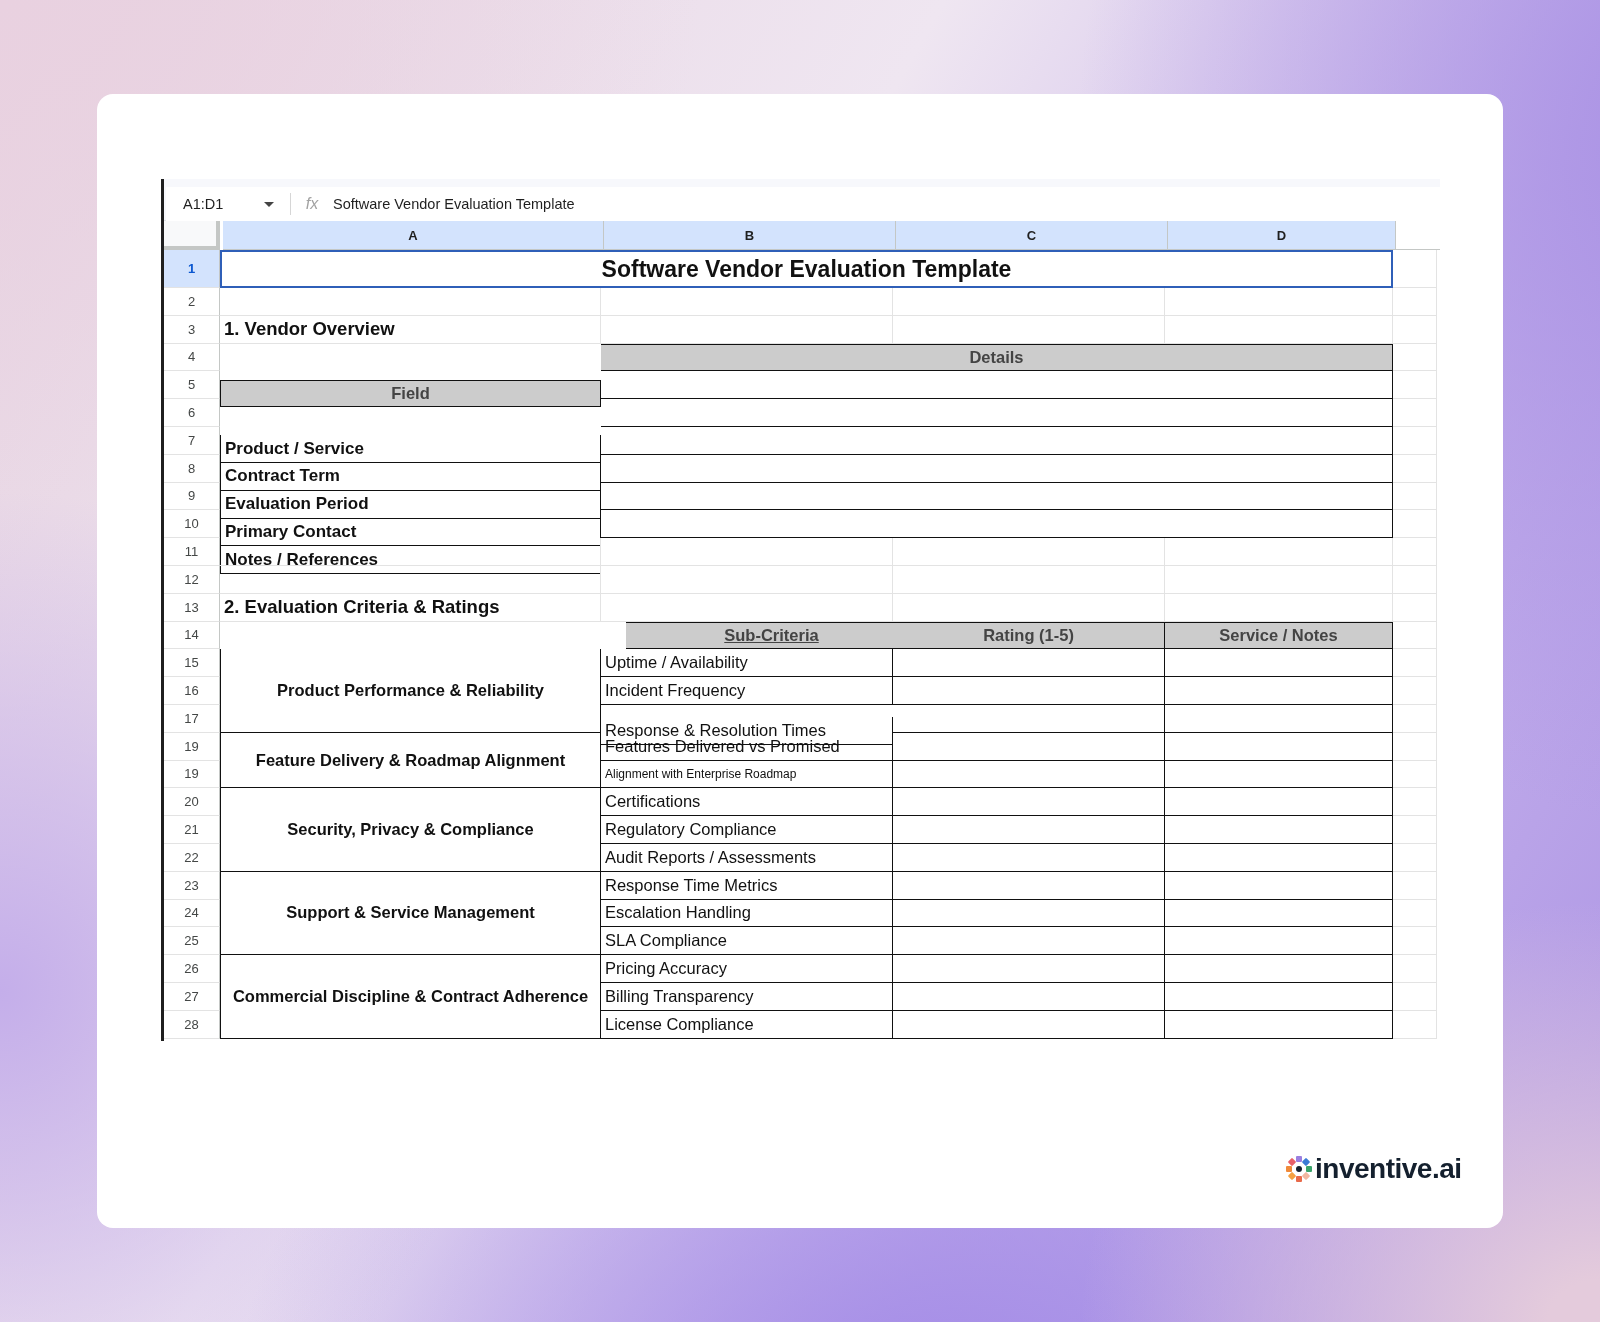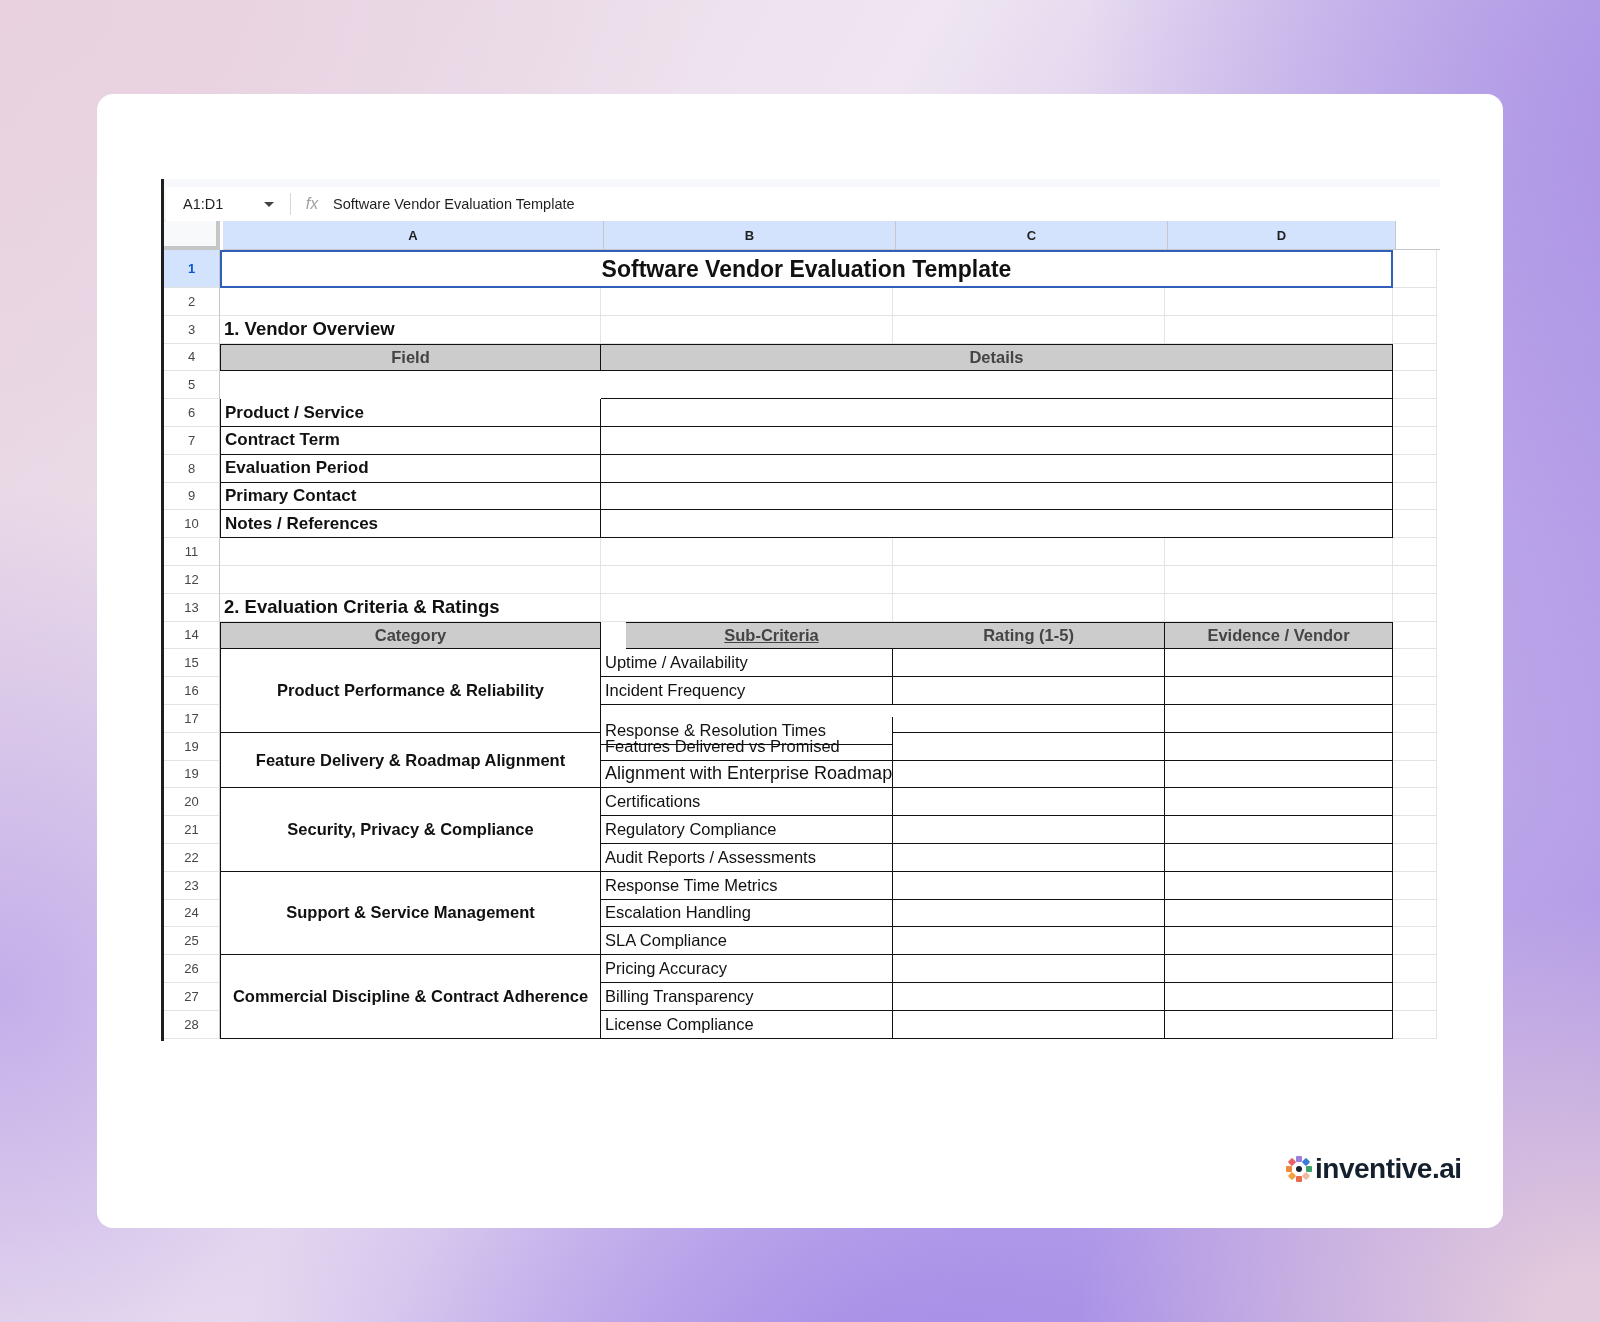--- a/index.html
+++ b/index.html
@@ -52,21 +52,21 @@
   .rownum { position: absolute; left: 0; top: 0; width: 56px; height: 100%; font-size: 13px; color: #444746;
     display: flex; align-items: center; justify-content: center; background: #ffffff; border-right: 1px solid #c4c7c5; border-bottom: 1px solid #e3e3e3; }
   .rownum.sel { background: #d3e3fd; color: #0b57d0; font-weight: bold; }
   .cell { position: absolute; top: 0; height: 100%; border-right: 1px solid #e3e3e3; border-bottom: 1px solid #e3e3e3; display: flex; align-items: center; padding-left: 4px; overflow: hidden; white-space: nowrap; font-size: 17px; color: #111; }
   .cell.bold { font-weight: bold; }
   .title-cell { justify-content: center; padding-left: 0; font-size: 23px; font-weight: bold; border: 2px solid #2f5fb8; }
   .section { font-size: 18.5px; font-weight: bold; color: #111; }
   .th { background: #cccccc; justify-content: center; padding-left: 0; font-weight: bold; color: #444; font-size: 16.5px;
     border-top: 1.5px solid #111; border-bottom: 1.5px solid #111; border-right: 1.5px solid #111;}
   .bx { border-bottom: 1.5px solid #111; border-right: 1.5px solid #111; }
-  .bxl { border-left: 1.5px solid #111; }
+  .bxl { border-left: 1.5px solid #111; margin-top: 36px; }
   .cat { position: absolute; left: 56px; width: 381px; display: flex; align-items: center; justify-content: center; font-weight: bold; font-size: 16.5px; color: #111; background: #fff;
     border-left: 1.5px solid #111; border-right: 1.5px solid #111; border-bottom: 1.5px solid #111; white-space: nowrap; }
 
   .logo { position: absolute; left: 1286px; top: 1153px; display: flex; align-items: center; }
   .logo-mark { width: 26px; height: 26px; position: relative; margin-right: 3px; }
   .logo-mark span { position: absolute; width: 6px; height: 6px; border-radius: 1px; }
   .logo-text { font-size: 28px; font-weight: bold; color: #14202e; letter-spacing: -0.5px; }
 </style>
 </head>
 <body>
@@ -177,21 +177,21 @@
         <div class="cell" style="left: 437px; width: 292px;"></div>
         <div class="cell" style="left: 729px; width: 272px;"></div>
         <div class="cell" style="left: 1001px; width: 228px;"></div>
         <div class="cell" style="left: 1229px; width: 44px;"></div>
       </div>
       <div class="row" style="top: 400.6px; height: 27.8px; padding-left: 36px;">
         <div class="rownum">14</div>
         <div class="cell th bxl" style="left: 56px; width: 381px;">Category</div>
         <div class="cell th" style="left: 462px; width: 292px; text-decoration: underline;">Sub-Criteria</div>
         <div class="cell th" style="left: 729px; width: 272px;">Rating (1-5)</div>
-        <div class="cell th" style="left: 1001px; width: 228px;">Evidence / Vendor</div>
+        <div class="cell th" style="left: 1001px; width: 228px;">Service / Notes</div>
         <div class="cell" style="left: 1229px; width: 44px;"></div>
       </div>
       <div class="row" style="top: 428.4px; height: 27.8px;">
         <div class="rownum">15</div>
         <div class="cell bx" style="left: 437px; width: 292px; font-size: 16.5px;">Uptime / Availability</div>
         <div class="cell bx" style="left: 729px; width: 272px;"></div>
         <div class="cell bx" style="left: 1001px; width: 228px;"></div>
         <div class="cell" style="left: 1229px; width: 44px;"></div>
       </div>
       <div class="row" style="top: 456.2px; height: 27.8px;">
@@ -210,21 +210,21 @@
       </div>
       <div class="row" style="top: 511.8px; height: 27.8px;">
         <div class="rownum">19</div>
         <div class="cell bx" style="left: 437px; width: 292px; font-size: 16.5px;">Features Delivered vs Promised</div>
         <div class="cell bx" style="left: 729px; width: 272px;"></div>
         <div class="cell bx" style="left: 1001px; width: 228px;"></div>
         <div class="cell" style="left: 1229px; width: 44px;"></div>
       </div>
       <div class="row" style="top: 539.6px; height: 27.8px;">
         <div class="rownum">19</div>
-        <div class="cell bx" style="left: 437px; width: 292px; font-size: 18px;">Alignment with Enterprise Roadmap</div>
+        <div class="cell bx" style="left: 437px; width: 292px; font-size: 12px;">Alignment with Enterprise Roadmap</div>
         <div class="cell bx" style="left: 729px; width: 272px;"></div>
         <div class="cell bx" style="left: 1001px; width: 228px;"></div>
         <div class="cell" style="left: 1229px; width: 44px;"></div>
       </div>
       <div class="row" style="top: 567.4px; height: 27.8px;">
         <div class="rownum">20</div>
         <div class="cell bx" style="left: 437px; width: 292px; font-size: 16.5px;">Certifications</div>
         <div class="cell bx" style="left: 729px; width: 272px;"></div>
         <div class="cell bx" style="left: 1001px; width: 228px;"></div>
         <div class="cell" style="left: 1229px; width: 44px;"></div>

